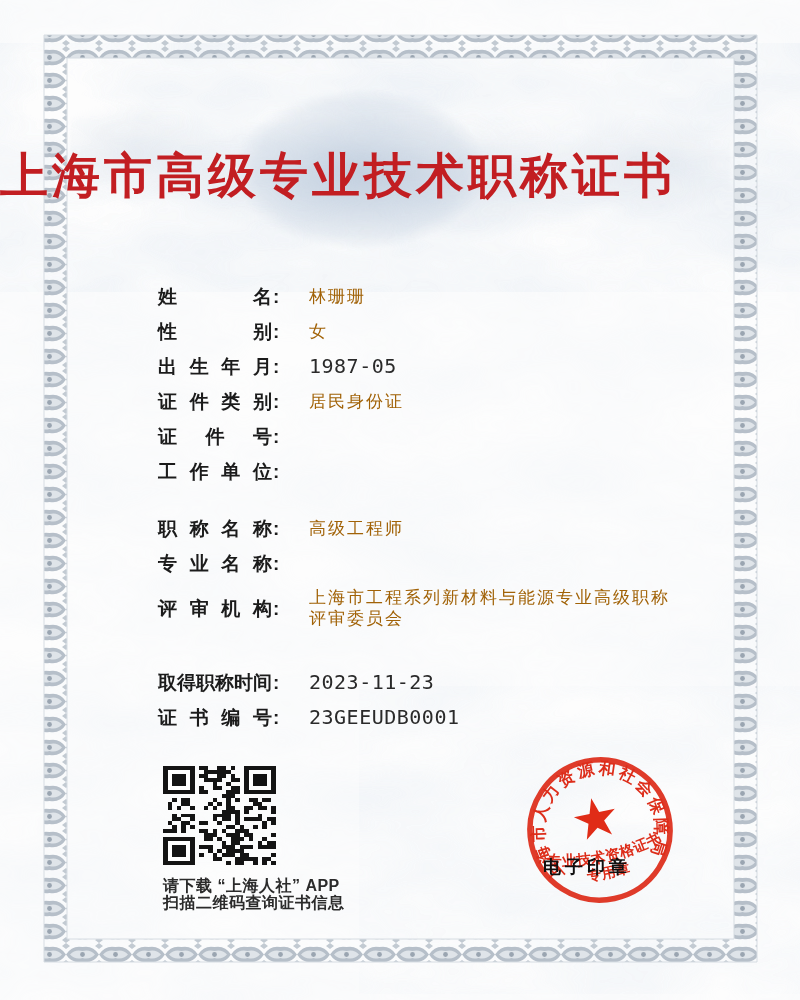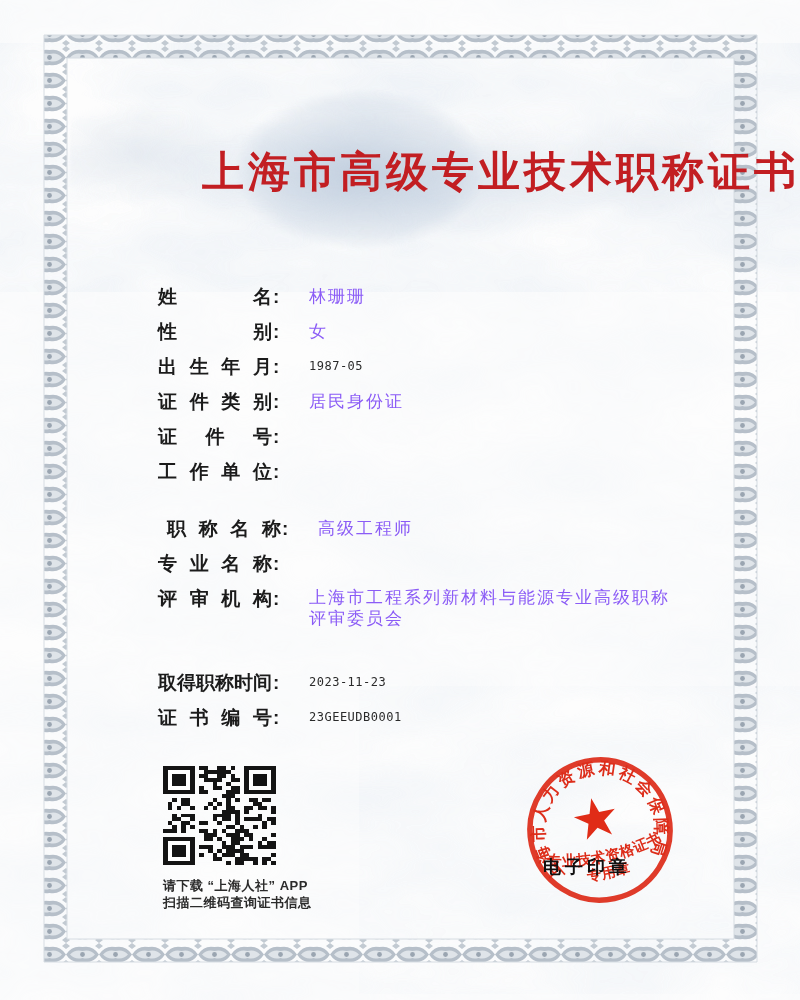--- a/index.html
+++ b/index.html
@@ -13,39 +13,39 @@
     position:absolute;left:70px;right:70px;top:56px;height:218px;pointer-events:none;
     background:
       radial-gradient(ellipse 175px 112px at 44% 52%, rgba(166,185,208,.50), rgba(166,185,208,.18) 60%, transparent 72%),
       radial-gradient(ellipse 330px 85px at 50% 55%, rgba(178,194,214,.34), transparent 76%),
       radial-gradient(ellipse 130px 70px at 10% 45%, rgba(190,203,219,.30), transparent 75%),
       radial-gradient(ellipse 130px 70px at 88% 50%, rgba(190,203,219,.30), transparent 75%);
     filter:blur(1px);
   }
   .frame{position:absolute;left:0;top:0;pointer-events:none;}
   .title{
-    position:absolute;left:0;right:0;top:144px;text-align:right;
-    font-size:42px;font-weight:bold;color:#c21e22;letter-spacing:4px;white-space:nowrap;
+    position:absolute;left:0;right:0;top:144px;text-align:left;
+    font-size:48px;font-weight:bold;color:#c21e22;letter-spacing:4px;white-space:nowrap;
   }
   .fields{position:absolute;left:158px;top:285px;width:560px;color:#1c1c1c;}
-  .row{display:flex;align-items:flex-start;line-height:23px;margin-bottom:12px;}
+  .row{display:flex;align-items:center;line-height:23px;margin-bottom:12px;}
   .flabel{
     display:inline-block;width:114px;font-weight:bold;font-size:19px;
     text-align:justify;text-align-last:justify;color:#1b1b1b;white-space:nowrap;overflow:visible;
   }
   .colon{display:inline-block;width:10px;font-weight:bold;font-size:19px;margin-left:1px;}
-  .val{margin-left:26px;font-size:17px;color:#8b5cf6;}
+  .val{margin-left:26px;font-size:17px;color:#a16207;}
   .val.cjk{font-family:"DejaVu Serif",serif;letter-spacing:2px;}
-  .val.num{font-family:"DejaVu Sans Mono",monospace;font-size:12px;letter-spacing:0.5px;color:#2a2a2a;}
+  .val.num{font-family:"DejaVu Sans Mono",monospace;font-size:20px;letter-spacing:0.5px;color:#2a2a2a;}
   .val.wrap{max-width:364px;line-height:21px;}
-  .sec2{margin-top:34px;margin-left:9px;}
+  .sec2{margin-top:34px;}
   .sec3{margin-top:42px;}
   .qr-block{position:absolute;left:163px;top:766px;}
   .qr-svg{width:113px;height:99px;display:block;}
-  .qr-caption{margin-top:12px;font-size:13px;font-weight:bold;color:#2b2b2b;line-height:17px;letter-spacing:0.5px;white-space:nowrap;}
+  .qr-caption{margin-top:12px;font-size:16px;font-weight:bold;color:#2b2b2b;line-height:17px;letter-spacing:0.5px;white-space:nowrap;}
   .seal{position:absolute;left:512px;top:742px;width:176px;height:176px;transform:rotate(-12deg);}
   .seal text{font-family:"Liberation Sans",sans-serif;font-weight:bold;}
   .eseal{
     position:absolute;left:543px;top:855px;font-size:18px;font-weight:bold;
     color:#101010;letter-spacing:4px;white-space:nowrap;
   }
 </style>
 </head>
 <body>
 

